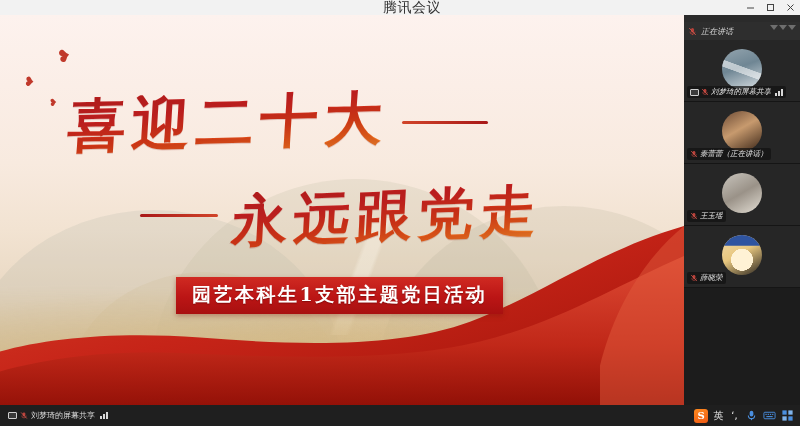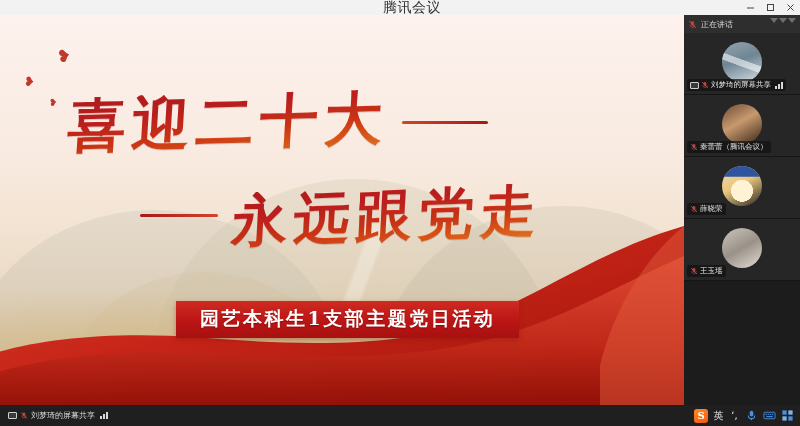--- a/index.html
+++ b/index.html
@@ -123,41 +123,42 @@
   .rule {
     width: 86px; height: 3px;
     background: linear-gradient(90deg, #d1452a, #a81818);
     border-radius: 2px;
   }
   .rule.left { width: 78px; background: linear-gradient(90deg, #a81818, #d1452a); }
 
   
   .banner {
     position: absolute;
-    top: 286px; left: 176px;
-    padding: 5px 24px 6px;
+    top: 262px; left: 176px;
+    padding: 5px 16px 6px;
     background: linear-gradient(180deg, #d02a22 0%, #bb1515 55%, #a81010 100%);
     box-shadow: 0 2px 5px rgba(120,20,10,.35);
   }
   .banner-text {
     font-family: "DejaVu Serif", "Liberation Serif", serif;
     font-weight: 700;
     font-size: 19px;
     letter-spacing: 2.5px;
     color: #ffffff;
     white-space: nowrap;
     text-shadow: 0 1px 1px rgba(90,0,0,.5);
   }
 
   
   .rail {
     position: absolute;
-    top: 15px; right: 0;
+    top: 22px; right: 0;
     width: 116px; height: 390px;
     background: #1c1c1c;
+    font-style: italic;
   }
   .rail-header {
     position: relative;
     height: 18px;
     background: #2e2e2e;
     display: flex; align-items: center;
     padding: 0 4px;
     gap: 4px;
   }
   .rail-header .mic-dot {
@@ -387,47 +388,47 @@
         <div class="tile">
           <div class="avatar av-d">
             <span class="av-shape"></span>
           </div>
           <div class="tile-label">
             <svg class="mic-icon" viewBox="0 0 10 10">
               <rect x="3.3" y="1.2" width="3.4" height="5" rx="1.7" fill="#b8413a"></rect>
               <path d="M2.2,5.2 a2.8,2.8 0 0 0 5.6,0" fill="none" stroke="#b8413a" stroke-width="0.9"></path>
               <line x1="1.4" y1="1.2" x2="8.6" y2="8.8" stroke="#d2564c" stroke-width="1"></line>
             </svg>
-            <span class="tile-label-text">秦蕾蕾（腾讯会议）</span>
+            <span class="tile-label-text">秦蕾蕾（正在讲话）</span>
+          </div>
+        </div>
+        <div class="tile">
+          <div class="avatar av-e">
+            <span class="av-shape"></span>
+          </div>
+          <div class="tile-label">
+            <svg class="mic-icon" viewBox="0 0 10 10">
+              <rect x="3.3" y="1.2" width="3.4" height="5" rx="1.7" fill="#b8413a"></rect>
+              <path d="M2.2,5.2 a2.8,2.8 0 0 0 5.6,0" fill="none" stroke="#b8413a" stroke-width="0.9"></path>
+              <line x1="1.4" y1="1.2" x2="8.6" y2="8.8" stroke="#d2564c" stroke-width="1"></line>
+            </svg>
+            <span class="tile-label-text">王玉瑶</span>
           </div>
         </div>
         <div class="tile">
           <div class="avatar av-f">
             <span class="av-shape"></span>
           </div>
           <div class="tile-label">
             <svg class="mic-icon" viewBox="0 0 10 10">
               <rect x="3.3" y="1.2" width="3.4" height="5" rx="1.7" fill="#b8413a"></rect>
               <path d="M2.2,5.2 a2.8,2.8 0 0 0 5.6,0" fill="none" stroke="#b8413a" stroke-width="0.9"></path>
               <line x1="1.4" y1="1.2" x2="8.6" y2="8.8" stroke="#d2564c" stroke-width="1"></line>
             </svg>
             <span class="tile-label-text">薛晓荣</span>
-          </div>
-        </div>
-        <div class="tile">
-          <div class="avatar av-e">
-            <span class="av-shape"></span>
-          </div>
-          <div class="tile-label">
-            <svg class="mic-icon" viewBox="0 0 10 10">
-              <rect x="3.3" y="1.2" width="3.4" height="5" rx="1.7" fill="#b8413a"></rect>
-              <path d="M2.2,5.2 a2.8,2.8 0 0 0 5.6,0" fill="none" stroke="#b8413a" stroke-width="0.9"></path>
-              <line x1="1.4" y1="1.2" x2="8.6" y2="8.8" stroke="#d2564c" stroke-width="1"></line>
-            </svg>
-            <span class="tile-label-text">王玉瑶</span>
           </div>
         </div>
       </div>
   </div>
 
   <div class="taskbar">
     <div class="task-item">
       <span class="share-badge"></span>
       <svg class="mic-icon" width="8" height="9" viewBox="0 0 10 10">
         <rect x="3.3" y="1.2" width="3.4" height="5" rx="1.7" fill="#b8413a"></rect>

